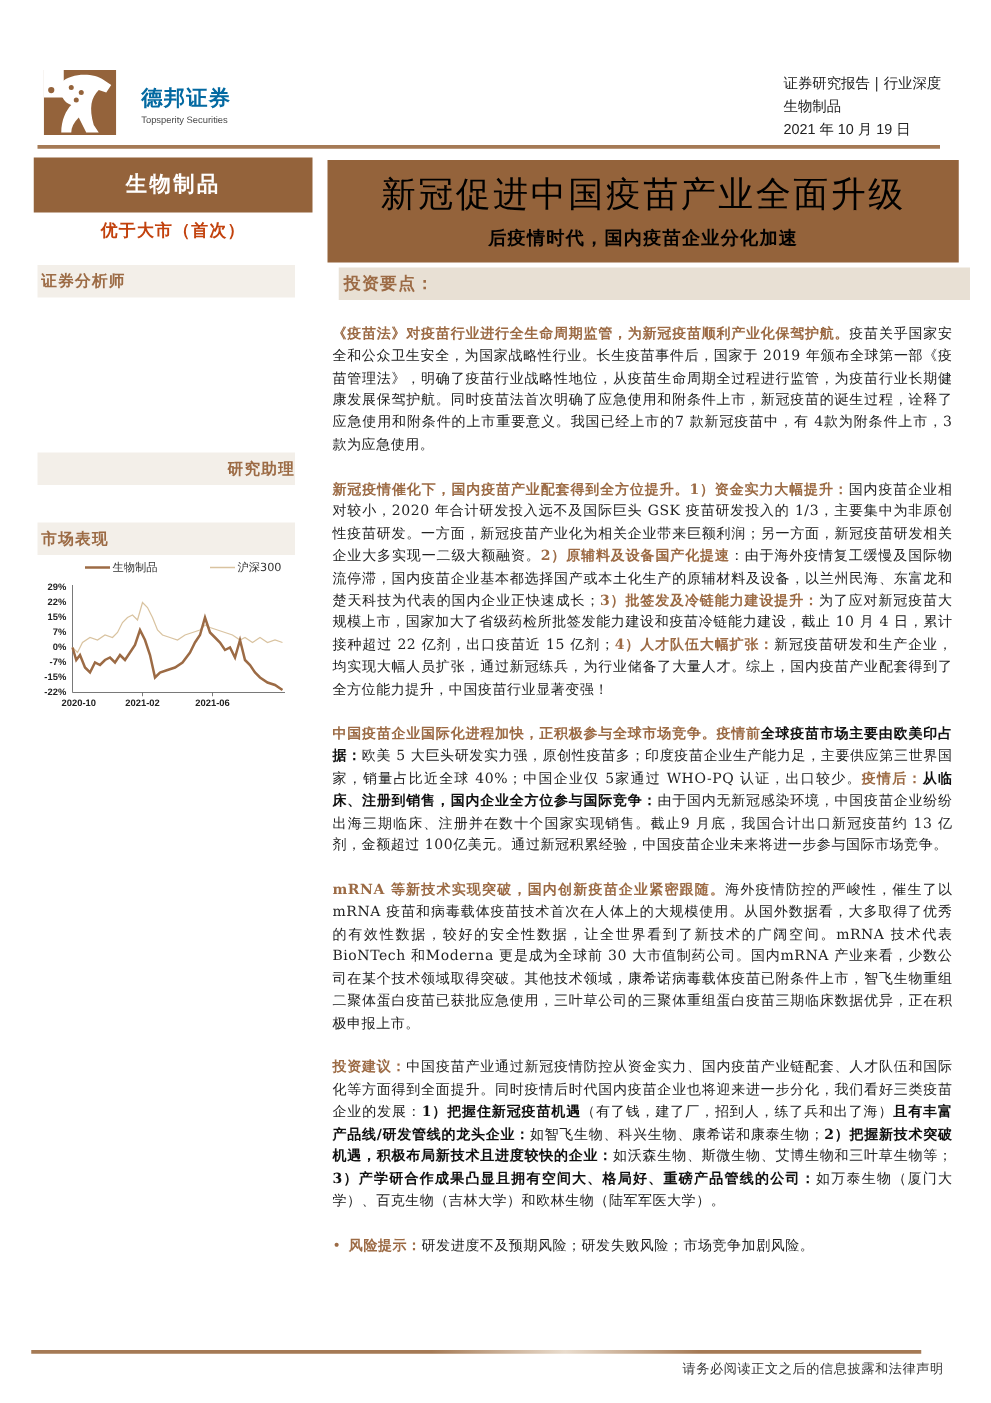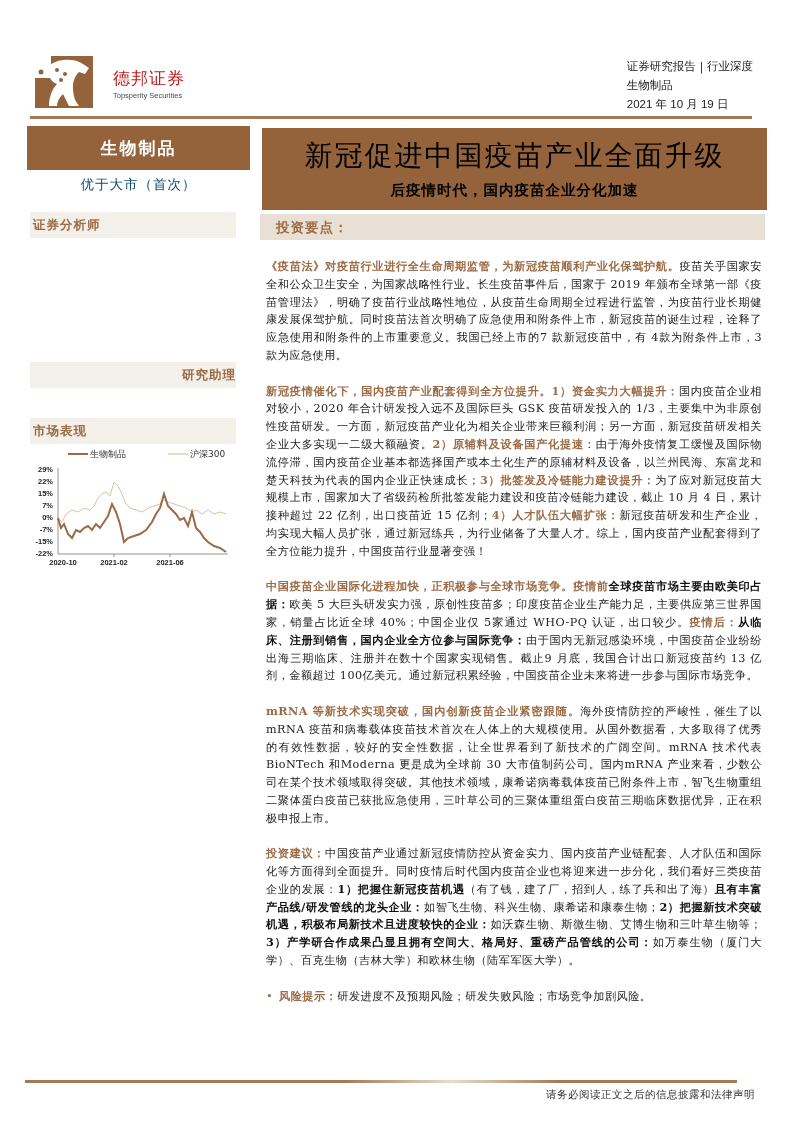--- a/index.html
+++ b/index.html
@@ -1,38 +1,38 @@
 <!DOCTYPE html>
 <html><head>
 <meta charset="utf-8">
 <style>
   * { box-sizing: border-box; margin: 0; padding: 0; }
   html, body { width: 793px; height: 1122px; background: #ffffff; overflow: hidden; }
   body { position: relative; font-family: "DejaVu Serif", "Liberation Serif", serif; color: #222; }
 
   .logo { position: absolute; left: 35px; top: 56px; width: 58px; height: 52px; }
   .logo-text { position: absolute; left: 113px; top: 67px; }
-  .logo-cn { font-family: "DejaVu Sans", sans-serif; font-weight: normal; font-size: 17px; color: #b91c1c; letter-spacing: 1px; }
+  .logo-cn { font-family: "DejaVu Sans", sans-serif; font-weight: bold; font-size: 17px; color: #0369a1; letter-spacing: 1px; }
   .logo-en { font-family: "Liberation Sans", sans-serif; font-size: 7.5px; color: #4a4a4a; margin-top: 1px; }
 
   .hdr-right { position: absolute; right: 40px; top: 57px; text-align: left; font-size: 11.5px; line-height: 19px; color: #222; }
   .hdr-right .date { font-family: "Liberation Sans", sans-serif; font-size: 11.5px; }
 
   .top-rule { position: absolute; left: 30px; top: 116px; width: 722px; height: 3px; background: #a57a55; }
 
   .sector-box { position: absolute; left: 27px; top: 126px; width: 223px; height: 44px; background: #94633b; color: #fff; font-size: 17px; font-weight: bold; text-align: center; line-height: 44px; letter-spacing: 2px; }
-  .rating { position: absolute; left: 27px; top: 176px; width: 223px; text-align: center; font-size: 13.5px; font-weight: normal; color: #0c4a6e; letter-spacing: 1px; }
+  .rating { position: absolute; left: 27px; top: 176px; width: 223px; text-align: center; font-size: 13.5px; font-weight: bold; color: #c2410c; letter-spacing: 1px; }
 
   .title-box { position: absolute; left: 262px; top: 128px; width: 505px; height: 82px; background: #94633b; color: #000000; text-align: center; }
   .title-main { font-size: 28px; margin-top: 9px; letter-spacing: 2px; }
   .title-sub { font-size: 14.5px; font-weight: bold; margin-top: 6px; letter-spacing: 1px; }
 
   .side-label { position: absolute; left: 30px; width: 206px; height: 26px; background: #f3efe9; color: #9c6b45; font-weight: bold; font-size: 12.5px; line-height: 26px; padding-left: 3px; letter-spacing: 1px; }
 
-  .kp-bar { position: absolute; left: 260px; top: 214px; width: 505px; height: 26px; background: #e8e0d4; color: #9c6b45; font-weight: bold; font-size: 13.5px; line-height: 26px; padding-left: 16px; letter-spacing: 1px; }
+  .kp-bar { position: absolute; left: 271px; top: 214px; width: 505px; height: 26px; background: #e8e0d4; color: #9c6b45; font-weight: bold; font-size: 13.5px; line-height: 26px; padding-left: 4px; letter-spacing: 1px; }
 
   .body { position: absolute; left: 266px; top: 258px; width: 496px; font-size: 11.2px; line-height: 17.8px; color: #222; text-align: justify; letter-spacing: 0.45px; }
   .body p { margin-bottom: 17.8px; }
   .body .hl { color: #9c6b45; font-weight: bold; }
   .body .bk { color: #111; font-weight: bold; }
   .risk-dot { color: #9c6b45; margin-right: 6px; }
 
   .chart { position: absolute; left: 28px; top: 446px; width: 212px; height: 125px; }
 
   .bottom-rule { position: absolute; left: 25px; top: 1080px; width: 712px; height: 3px; background: linear-gradient(to right, #a57a55 0%, #a57a55 45%, #e9dccd 60%, #a57a55 75%, #a57a55 100%); }

